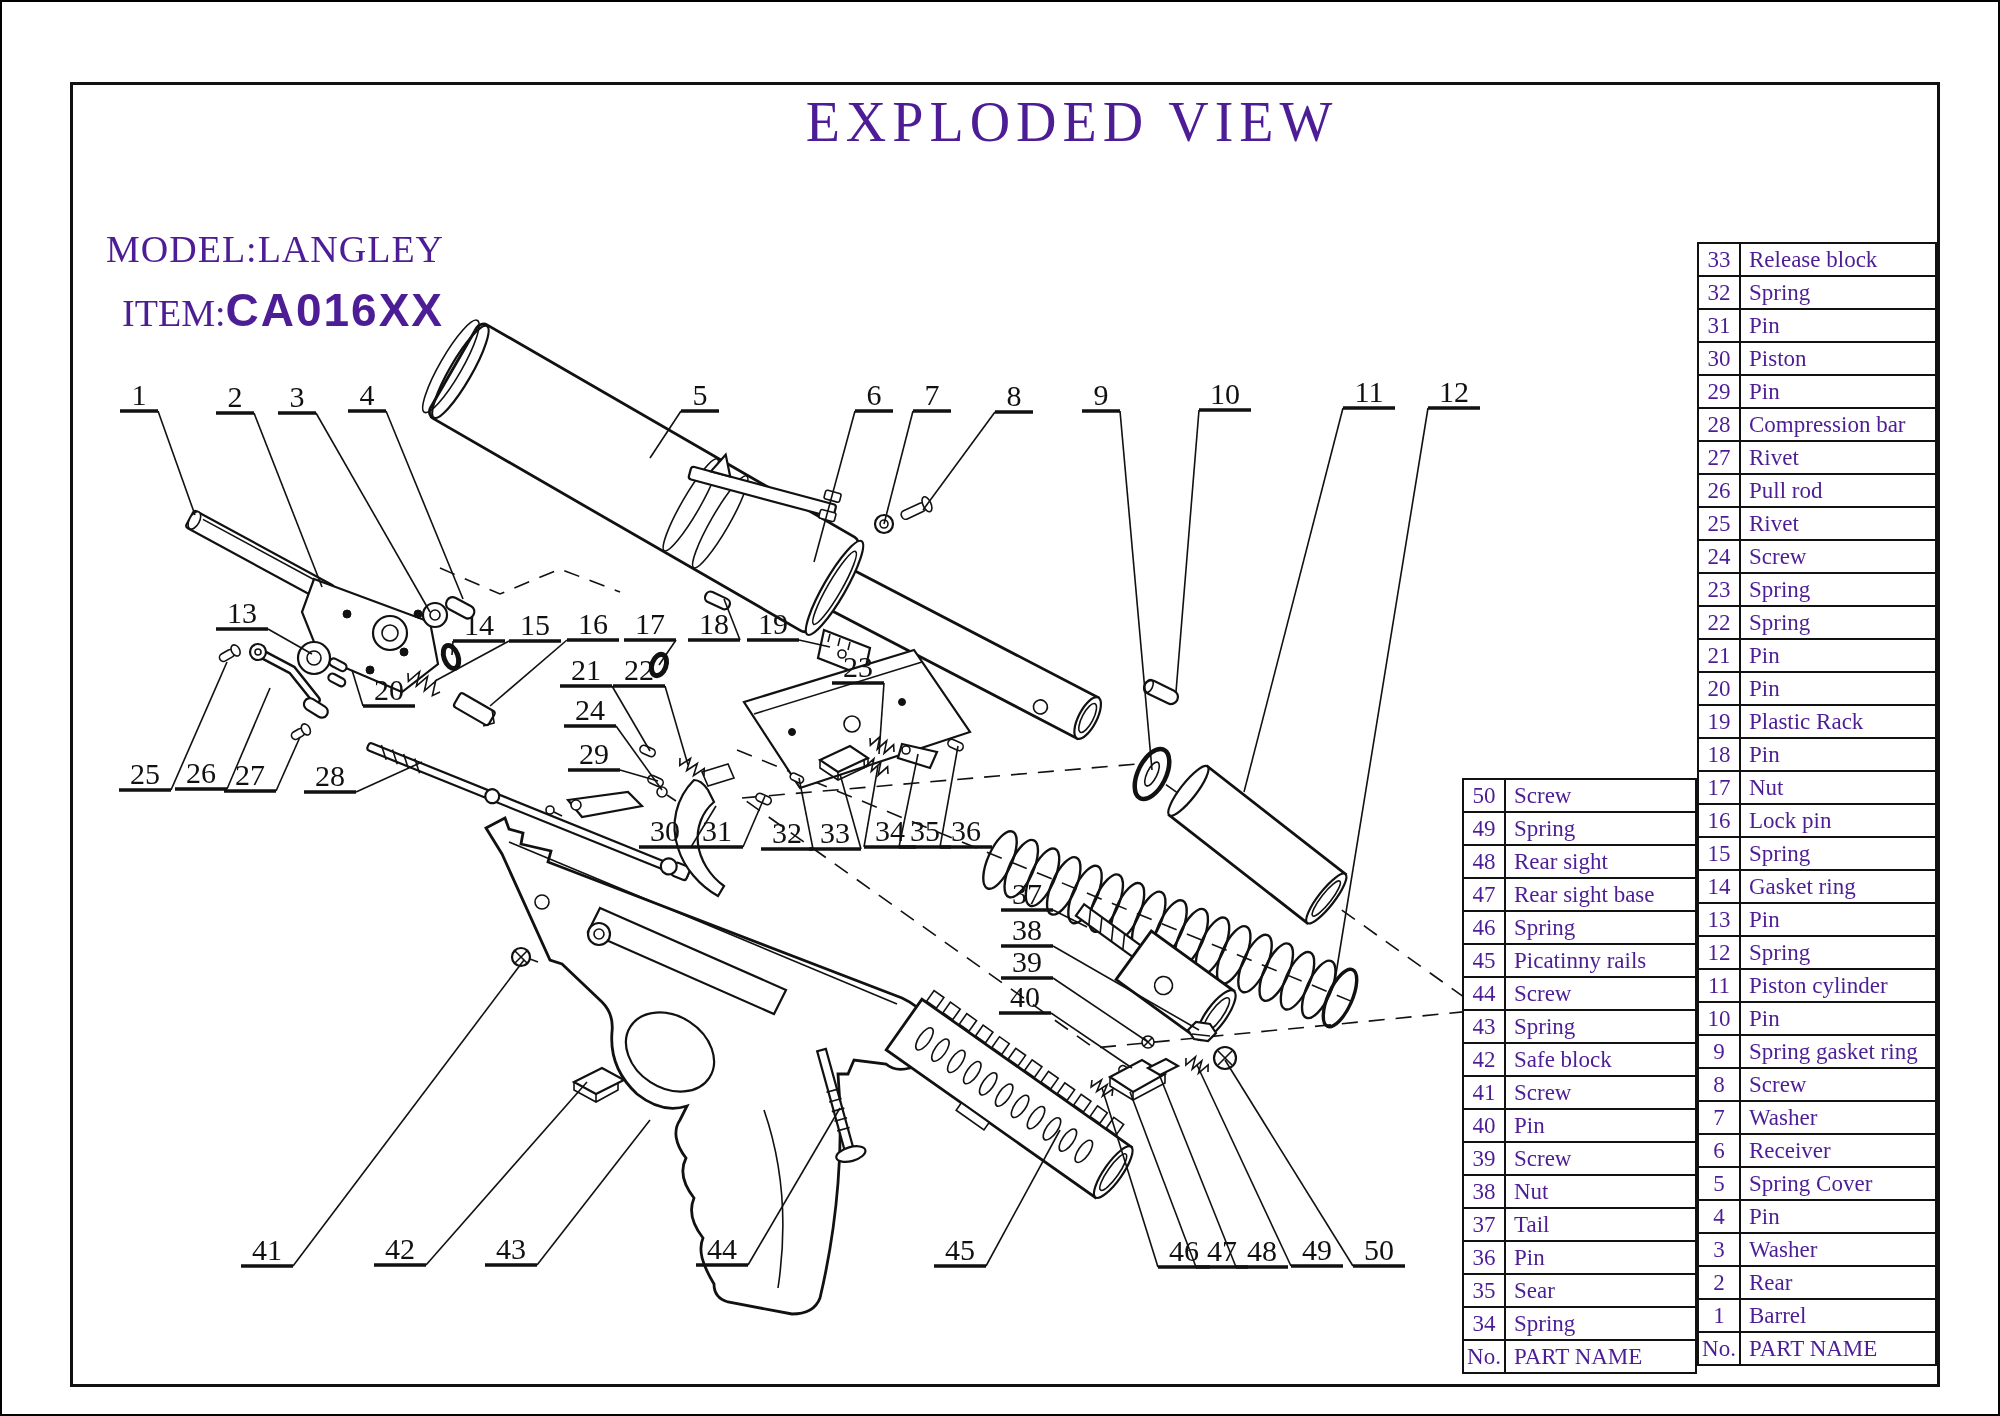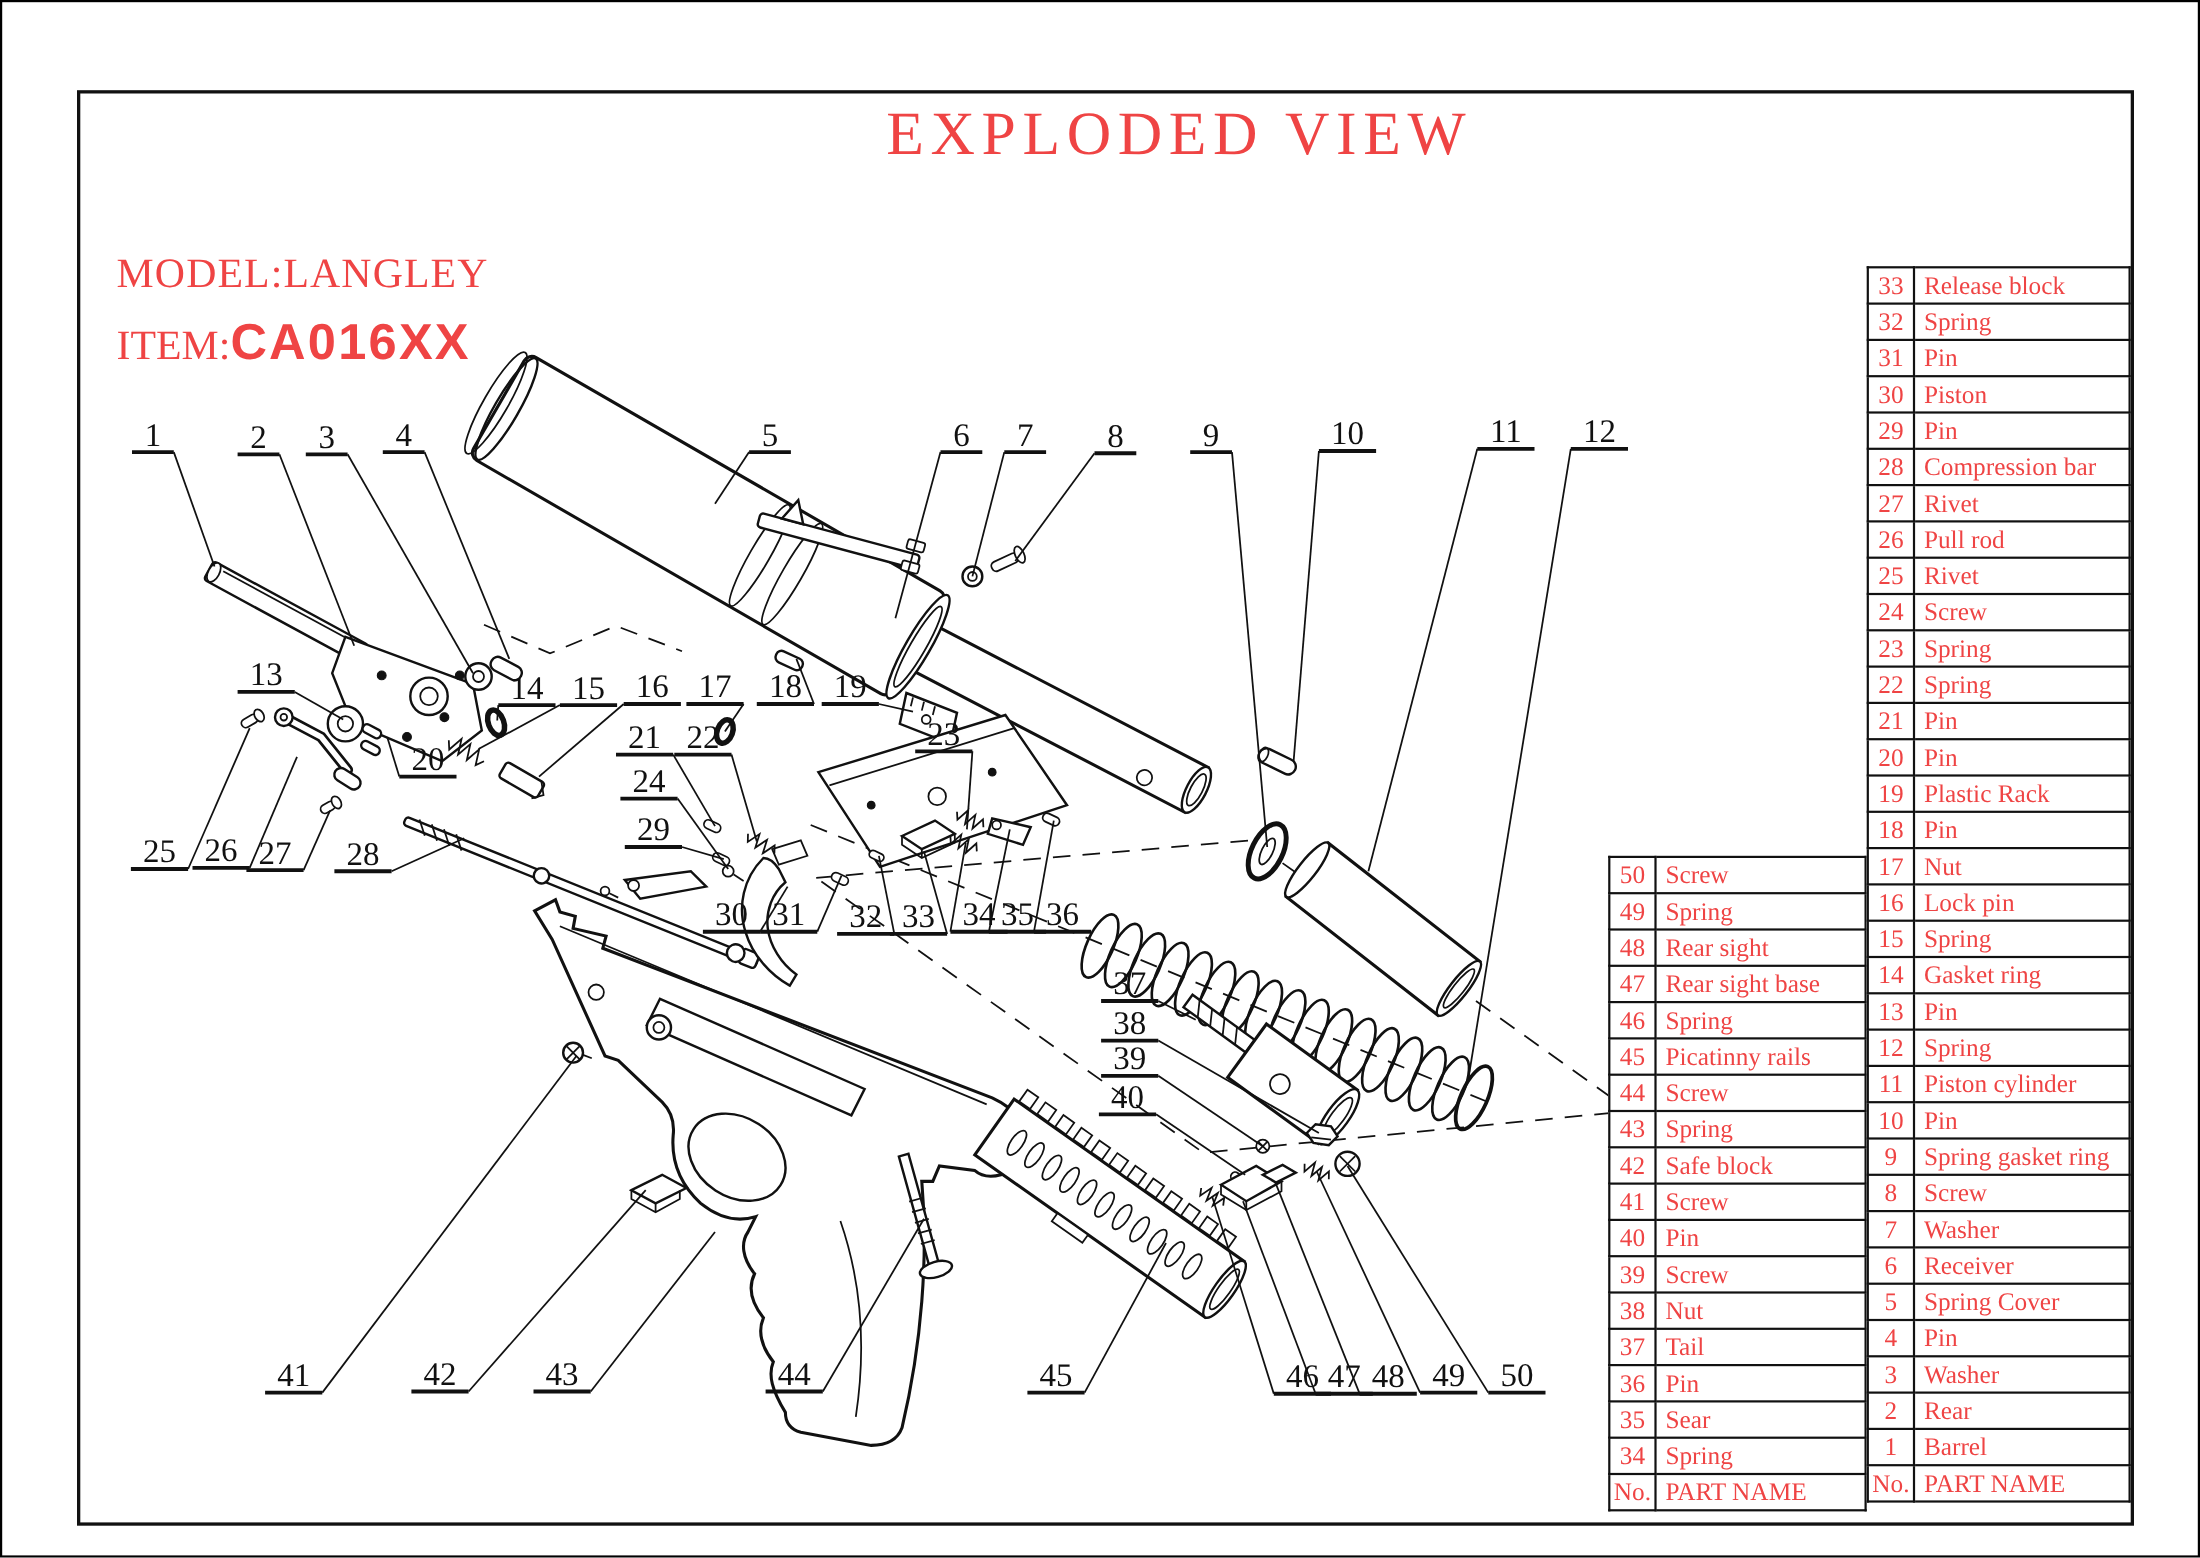--- a/index.html
+++ b/index.html
@@ -1,23 +1,23 @@
 <!DOCTYPE html>
 <html><head>
 <meta charset="utf-8">
 <style>
   html,body{margin:0;padding:0;background:#888;}
   .sheet{position:relative;width:2000px;height:1416px;background:#fff;border:2px solid #000;
-         box-sizing:border-box;font-family:"Liberation Serif",serif;color:#ef4444;overflow:hidden;}
+         box-sizing:border-box;font-family:"Liberation Serif",serif;color:#4c1d95;overflow:hidden;}
   .frame{position:absolute;left:68px;top:80px;width:1864px;height:1299px;border:3px solid #111;}
   .title{position:absolute;top:88px;left:1070px;transform:translateX(-50%);
          font-size:56px;letter-spacing:6px;white-space:nowrap;font-family:"Liberation Serif",serif;}
   .idblock{position:absolute;left:104px;top:224px;line-height:1.25;}
   .idblock .row1{font-size:38px;letter-spacing:1px;}
-  .idblock .row2{font-size:38px;margin-top:8px;}
+  .idblock .row2{font-size:38px;margin-top:8px;text-align:right;}
   .idblock .itemval{font-family:"Liberation Sans",sans-serif;font-weight:700;font-size:46px;letter-spacing:2px;}
   svg{position:absolute;left:0;top:0;}
   .ptable{position:absolute;border-collapse:collapse;table-layout:fixed;background:#fff;}
   .ptable td{border:2px solid #111;font-size:23px;line-height:1;height:31px;overflow:hidden;white-space:nowrap;}
   .ptable td.no{width:40px;text-align:center;padding:0;}
   .ptable td.nm{padding:0 0 0 8px;}
   .lt{left:1460px;top:776px;width:235px;}
   .rt{left:1695px;top:240px;width:240px;}
   
   .ln{stroke:#111;fill:none;}

